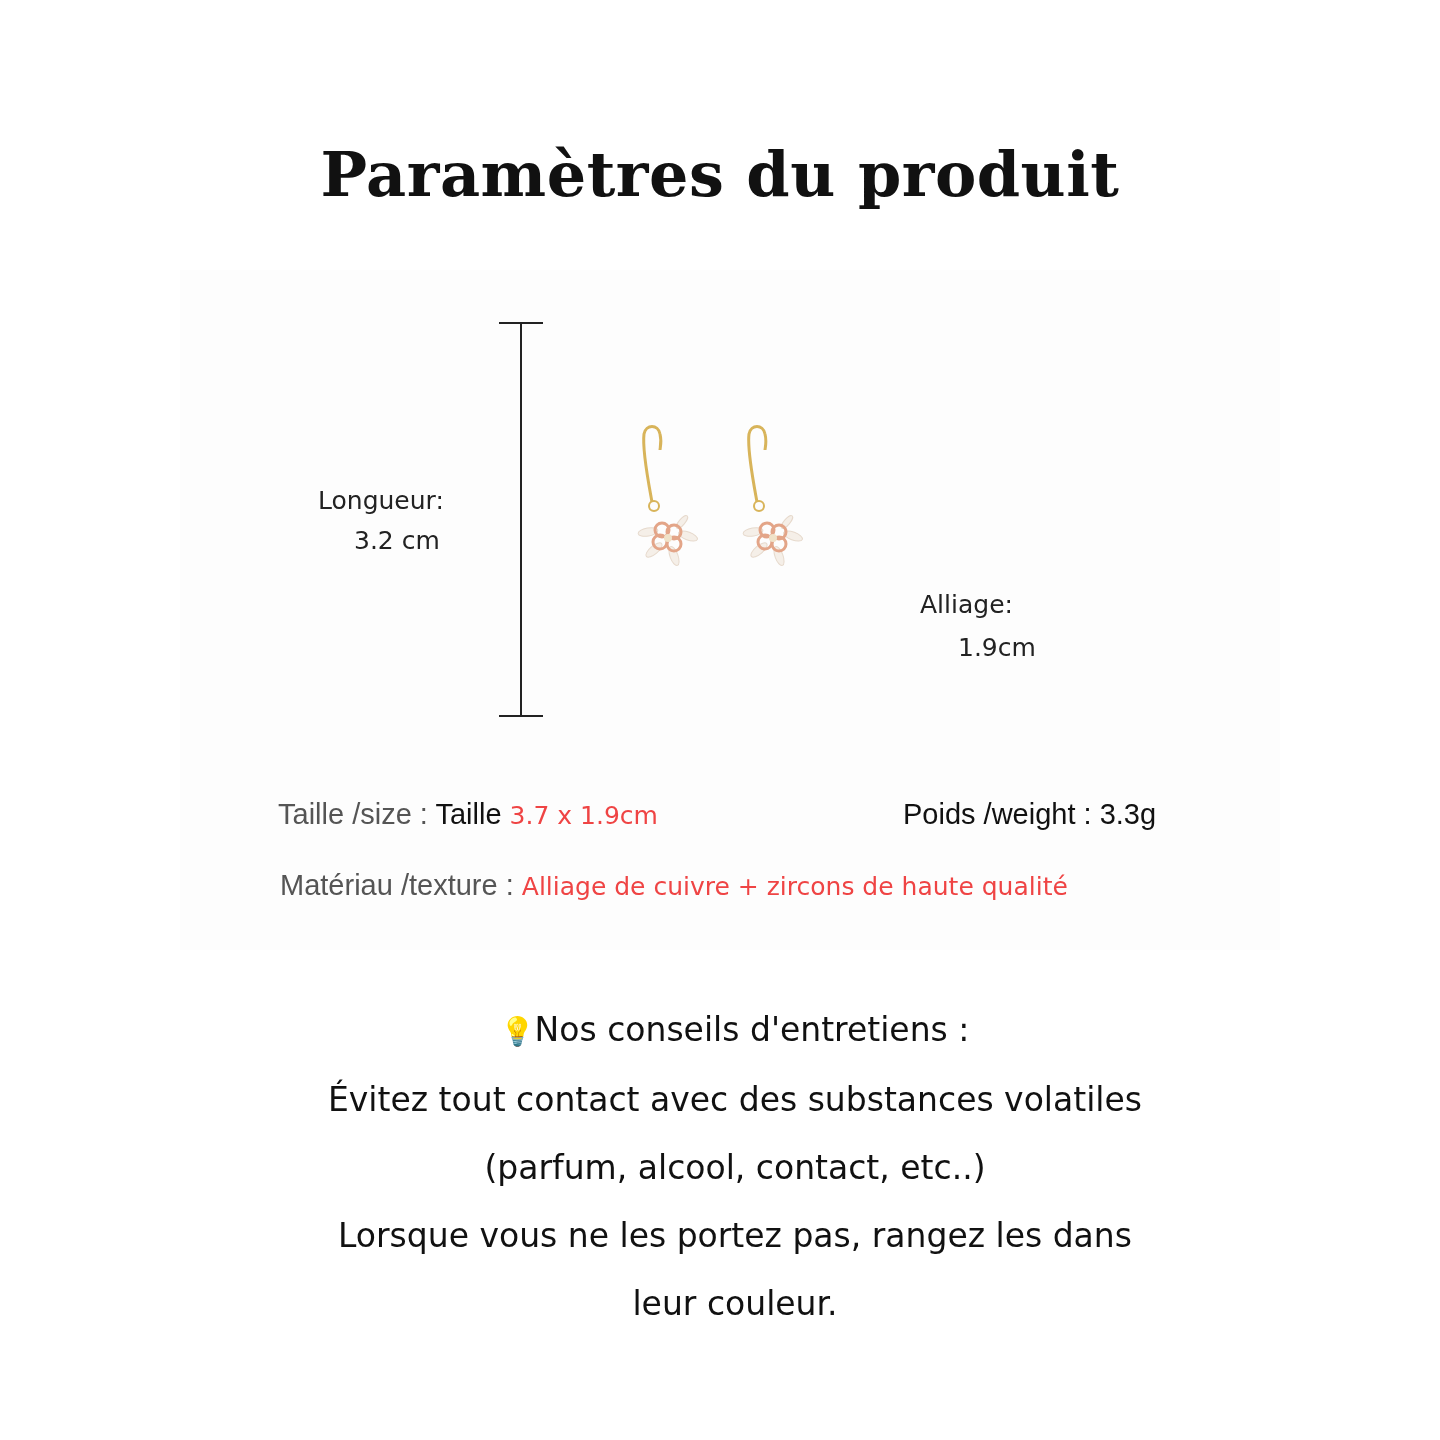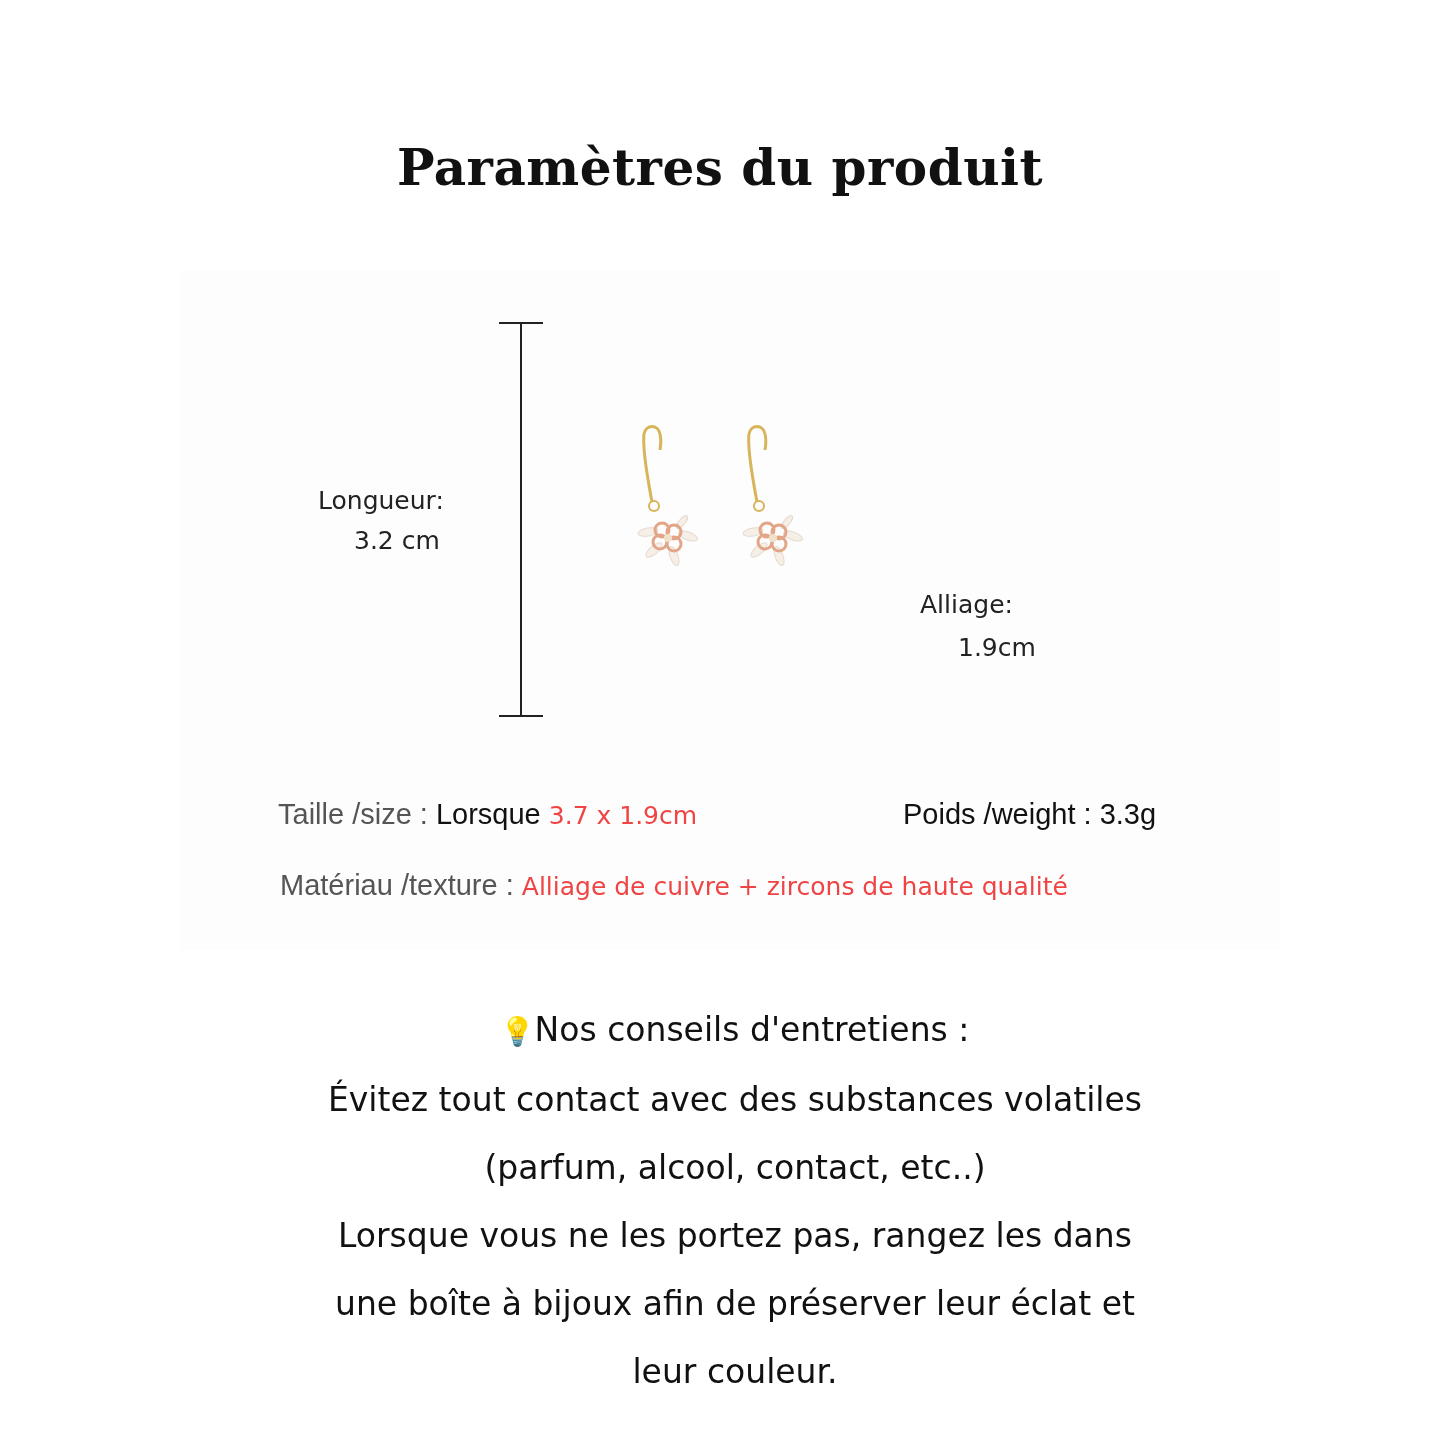--- a/index.html
+++ b/index.html
@@ -1,21 +1,21 @@
 <!DOCTYPE html>
 <html><head>
   <meta charset="utf-8">
   <style>
     * { margin: 0; padding: 0; box-sizing: border-box; }
     html, body { width: 1440px; height: 1440px; background: #ffffff; overflow: hidden; }
     body { position: relative; font-family: "DejaVu Sans", sans-serif; color: #111; }
 
     .title {
       position: absolute; left: 0; top: 138px; width: 1440px; text-align: center;
-      font-family: "DejaVu Serif", serif; font-size: 50px; color: #111; letter-spacing: 0.5px;
+      font-family: "DejaVu Serif", serif; font-size: 62px; color: #111; letter-spacing: 0.5px;
     }
 
     .product-panel {
       position: absolute; left: 180px; top: 270px; width: 1100px; height: 680px;
       background: #fdfdfd;
     }
 
     .ruler-line {
       position: absolute; left: 520px; top: 323px; width: 2px; height: 393px; background: #222;
     }
@@ -92,31 +92,30 @@
     <ellipse cx="14" cy="-16" rx="8" ry="3" fill="#f5efe8" stroke="#e6d9cc" transform="rotate(-50 14 -16)"></ellipse>
     <circle cx="-6" cy="-8" r="7" fill="none" stroke="#e3a588" stroke-width="3"></circle>
     <circle cx="6" cy="-6" r="7" fill="none" stroke="#e3a588" stroke-width="3"></circle>
     <circle cx="-8" cy="4" r="7" fill="none" stroke="#e3a588" stroke-width="3"></circle>
     <circle cx="6" cy="6" r="7" fill="none" stroke="#e3a588" stroke-width="3"></circle>
     <circle cx="0" cy="0" r="4" fill="#f0e2c8"></circle>
   </g>
 </svg>
 
 <div class="spec spec-size">
-  <span class="key">Taille /size : </span><span class="val">Lorsque </span><span class="val2">3.7 x 1.9cm</span>
+  <span class="key">Taille /size : </span><span class="val">Taille </span><span class="val2">3.7 x 1.9cm</span>
 </div>
 <div class="spec spec-weight">
   <span class="val">Poids /weight : </span><span class="val">3.3g</span>
 </div>
 <div class="spec spec-material">
   <span class="key">Matériau /texture : </span><span class="val2">Alliage de cuivre + zircons de haute qualité</span>
 </div>
 
 <div class="care">
   <div>
     <span class="bulb">💡</span><span>Nos conseils d'entretiens :</span>
   </div>
   <div>Évitez tout contact avec des substances volatiles</div>
   <div>(parfum, alcool, contact, etc..)</div>
   <div> Lorsque vous ne les portez pas, rangez les dans</div>
-  <div>une boîte à bijoux afin de préserver leur éclat et</div>
   <div>leur couleur.</div>
 </div>
 
 </body></html>

